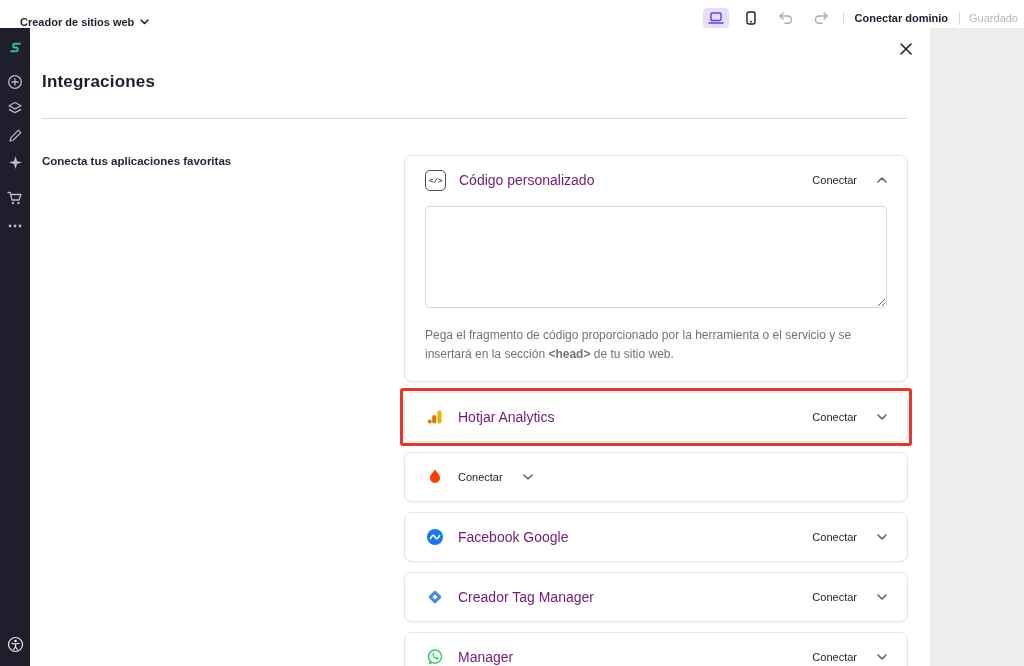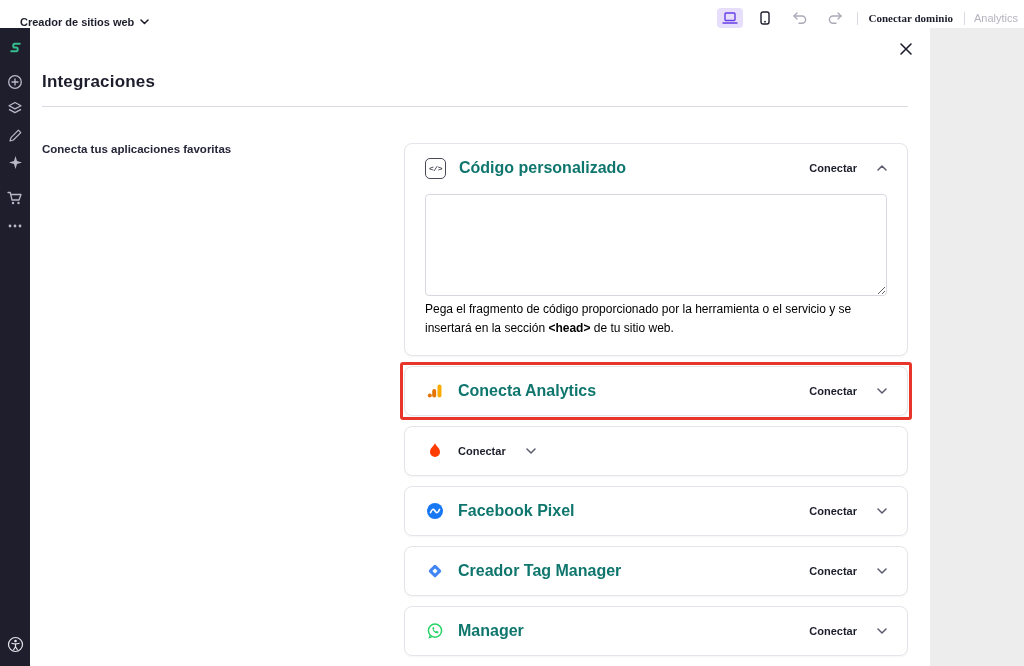--- a/index.html
+++ b/index.html
@@ -6,56 +6,56 @@
   html,body{width:1024px;height:666px;overflow:hidden}
   body{font-family:"Liberation Sans","DejaVu Sans",sans-serif;background:#fff;color:#1d1e2c;position:relative}
 
   
   .topbar{position:absolute;top:0;left:8px;width:100%;height:28px;background:#fff;display:flex;align-items:flex-end;justify-content:space-between;padding:0 4px 0 12px;z-index:10}
   .menu-btn{display:flex;align-items:center;gap:6px;background:none;border:none;cursor:pointer;font-family:inherit;font-size:11px;font-weight:700;color:#1d1e2c}
   .topbar-right{display:flex;align-items:center;gap:9px}
   .iconbtn{display:flex;align-items:center;justify-content:center;width:26px;height:20px;border:none;background:none;border-radius:4px;cursor:pointer}
   .iconbtn.active{background:#e7defc}
   .vdiv{width:1px;height:13px;background:#d9d9e0}
-  .text-btn{background:none;border:none;cursor:pointer;font-family:Liberation Serif, serif;font-size:11px;font-weight:700;color:#1d1e2c;padding:0 2px}
+  .text-btn{background:none;border:none;cursor:pointer;font-family:Liberation Sans, sans-serif;font-size:11px;font-weight:700;color:#1d1e2c;padding:0 2px}
   .saved{font-size:11px;color:#b4b4c0}
 
   
   .app{position:absolute;top:28px;left:0;right:0;bottom:0;display:flex}
   .sidebar{width:30px;background:#1e1e2d;display:flex;flex-direction:column;align-items:center;padding:7px 0 8px;flex:none}
   .side-icon{width:30px;height:27px;display:flex;align-items:center;justify-content:center;background:none;border:none;cursor:pointer}
   .side-logo{margin-bottom:6px}
   .side-gap{height:9px;flex:none}
   .side-spacer{flex:1}
 
   .gutter{width:94px;flex:none;background:#ededed}
 
   
   .panel{flex:1;background:#fff;position:relative;padding:0 22px 0 12px;overflow:hidden}
   .close-btn{position:absolute;top:10px;right:13px;width:22px;height:22px;display:flex;align-items:center;justify-content:center;background:none;border:none;cursor:pointer}
-  .panel h1{font-size:17px;font-weight:700;color:#1d1e2c;margin-top:44px;padding-bottom:14px;border-bottom:1px solid #d9dae3;letter-spacing:.2px}
+  .panel h1{font-size:17px;font-weight:700;color:#1d1e2c;margin-top:44px;padding-bottom:26px;border-bottom:1px solid #d9dae3;letter-spacing:.2px}
   .content{display:flex;margin-top:36px;align-items:flex-start}
   .intro{width:362px;flex:none;padding-right:12px}
   .intro h2{font-size:11.5px;font-weight:700;color:#26263a;margin-bottom:6px}
   .intro p{font-size:11.5px;color:#4c4c5f;line-height:1.5}
   .cards{flex:1;display:flex;flex-direction:column;gap:10px}
 
   .card{border:1px solid #e4e4ea;border-radius:8px;background:#fff;position:relative;box-shadow:0 1px 2px rgba(20,20,43,.04)}
   .card-header{height:48px;display:flex;align-items:center;padding:0 20px;gap:13px;cursor:pointer}
   .int-icon{width:20px;height:20px;display:flex;align-items:center;justify-content:center;flex:none}
-  .card-name{flex:1;font-size:16px;font-weight:700;color:#0f766e}
-  .connect{background:none;border:none;cursor:pointer;font-family:inherit;font-size:11px;font-weight:700;color:#1d1e2c;margin-right:7px}
+  .card-name{flex:1;font-size:14px;font-weight:400;color:#701a75}
+  .connect{background:none;border:none;cursor:pointer;font-family:inherit;font-size:11px;font-weight:400;color:#1d1e2c;margin-right:7px}
   .chev{display:flex;align-items:center;cursor:pointer}
 
   .card.highlighted::after{content:"";position:absolute;left:-5px;right:-5px;top:-5px;bottom:-5px;border:3px solid #e8352a;border-radius:3px;pointer-events:none}
 
   .code-badge{width:21px;height:21px;flex:none;display:flex;align-items:center;justify-content:center;border:1.5px solid #4a4a57;border-radius:5px;color:#4a4a57;font-family:"Liberation Mono","DejaVu Sans Mono",monospace;font-size:8px;font-weight:700;letter-spacing:-.5px}
   .code-body{padding:2px 20px 18px}
   .code-body textarea{width:100%;height:102px;border:1px solid #d6d7e0;border-radius:4px;padding:8px;font-family:"Liberation Mono","DejaVu Sans Mono",monospace;font-size:11px;color:#1d1e2c;resize:both}
-  .help{margin-top:0;font-size:12px;color:#000000;line-height:1.55}
+  .help{margin-top:14px;font-size:12px;color:#737373;line-height:1.55}
   .help b{font-weight:700}
 </style>
 </head>
 <body>
 
 <header class="topbar">
   <button class="menu-btn">
     <span>Creador de sitios web</span>
     <svg width="9" height="6" viewBox="0 0 9 6">
         <path d="M1 1 L4.5 4.5 L8 1" fill="none" stroke="#1d1e2c" stroke-width="1.5" stroke-linecap="round" stroke-linejoin="round"></path>
@@ -82,21 +82,21 @@
     </button>
     <button class="iconbtn">
       <svg width="16" height="13" viewBox="0 0 16 13">
           <path d="M11 1 L14 4 L11 7" fill="none" stroke="#a9aab6" stroke-width="1.4" stroke-linecap="round" stroke-linejoin="round"></path>
           <path d="M14 4 H6 a3.6 3.6 0 0 0 0 7.2 H9" fill="none" stroke="#a9aab6" stroke-width="1.4" stroke-linecap="round"></path>
         </svg>
     </button>
     <span class="vdiv"></span>
     <button class="text-btn">Conectar dominio</button>
     <span class="vdiv"></span>
-    <span class="saved">Analytics</span>
+    <span class="saved">Guardado</span>
     <span class="vdiv"></span>
   </div>
 </header>
 
 <div class="app">
 
   <nav class="sidebar">
     <button class="side-icon side-logo">
       <svg width="15" height="15" viewBox="0 0 14 14">
           <path d="M11 2.6 H6.2 C4.5 2.6 4.5 6.1 6.2 6.1 H7.8 C9.5 6.1 9.5 9.6 7.8 9.6 H3" fill="none" stroke="#35bd8d" stroke-width="1.9" stroke-linecap="round"></path>
@@ -184,21 +184,21 @@
 
         <article class="card highlighted">
           <div class="card-header">
             <span class="int-icon">
               <svg width="18" height="18" viewBox="0 0 18 18">
                   <rect x="11.5" y="2.5" width="4" height="13" rx="2" fill="#f9ab00"></rect>
                   <rect x="6.2" y="7" width="4" height="8.5" rx="2" fill="#e37400"></rect>
                   <circle cx="3.8" cy="13.5" r="2" fill="#e37400"></circle>
                 </svg>
             </span>
-            <span class="card-name">Conecta Analytics</span>
+            <span class="card-name">Hotjar Analytics</span>
             <button class="connect">Conectar</button>
             <span class="chev">
               <svg width="10" height="6" viewBox="0 0 10 6">
                   <path d="M1 1 L5 5 L9 1" fill="none" stroke="#5a5b6e" stroke-width="1.5" stroke-linecap="round" stroke-linejoin="round"></path>
                 </svg>
             </span>
           </div>
         </article>
 
         <article class="card">
@@ -218,21 +218,21 @@
         </article>
 
         <article class="card">
           <div class="card-header">
             <span class="int-icon">
               <svg width="18" height="18" viewBox="0 0 18 18">
                   <circle cx="9" cy="9" r="8" fill="#1877f2"></circle>
                   <path d="M4.5 10.6 C6 6.6 7.5 6.6 9 9 C10.5 11.4 12 11.4 13.5 7.4" fill="none" stroke="#fff" stroke-width="1.6" stroke-linecap="round"></path>
                 </svg>
             </span>
-            <span class="card-name">Facebook Pixel</span>
+            <span class="card-name">Facebook Google</span>
             <button class="connect">Conectar</button>
             <span class="chev">
               <svg width="10" height="6" viewBox="0 0 10 6">
                   <path d="M1 1 L5 5 L9 1" fill="none" stroke="#5a5b6e" stroke-width="1.5" stroke-linecap="round" stroke-linejoin="round"></path>
                 </svg>
             </span>
           </div>
         </article>
 
         <article class="card">

